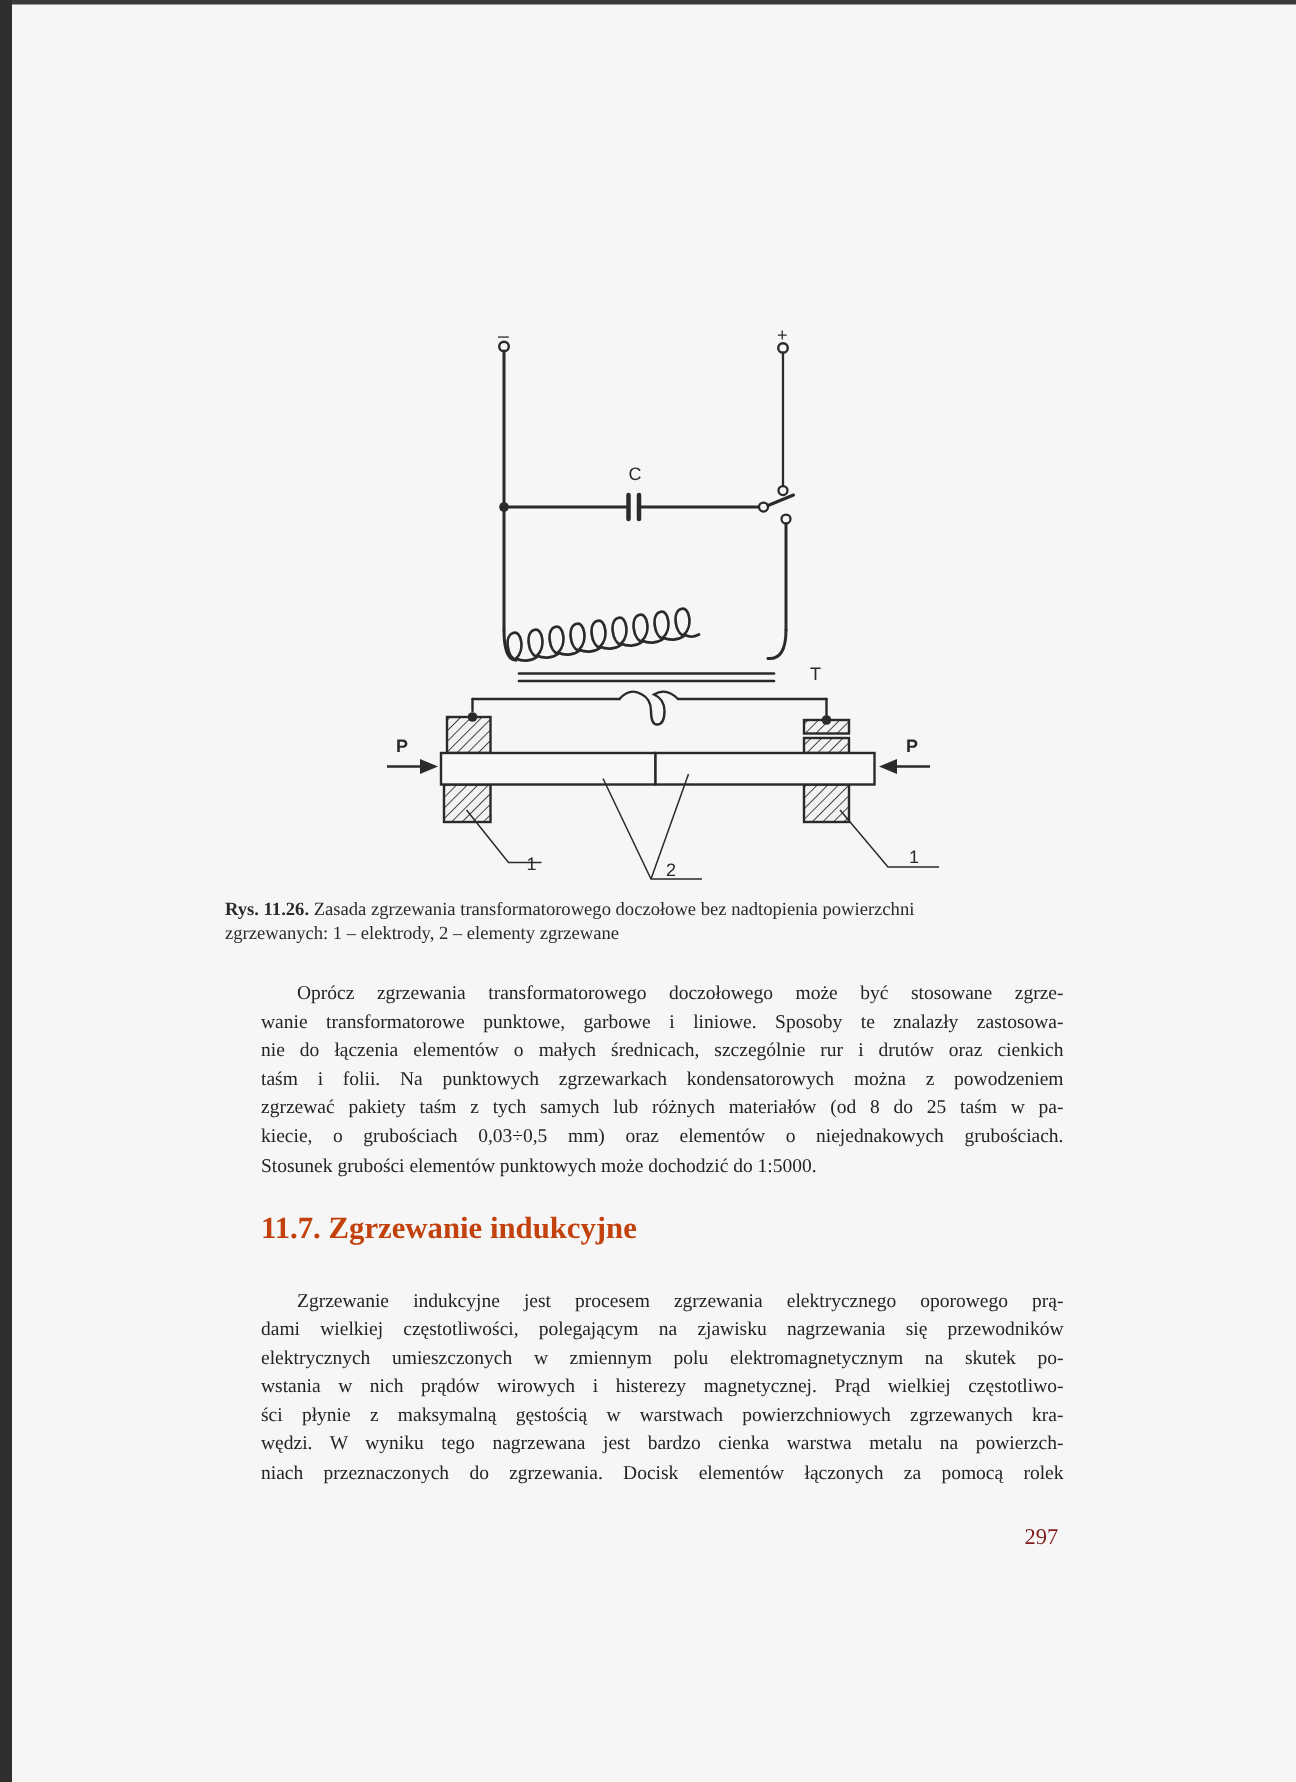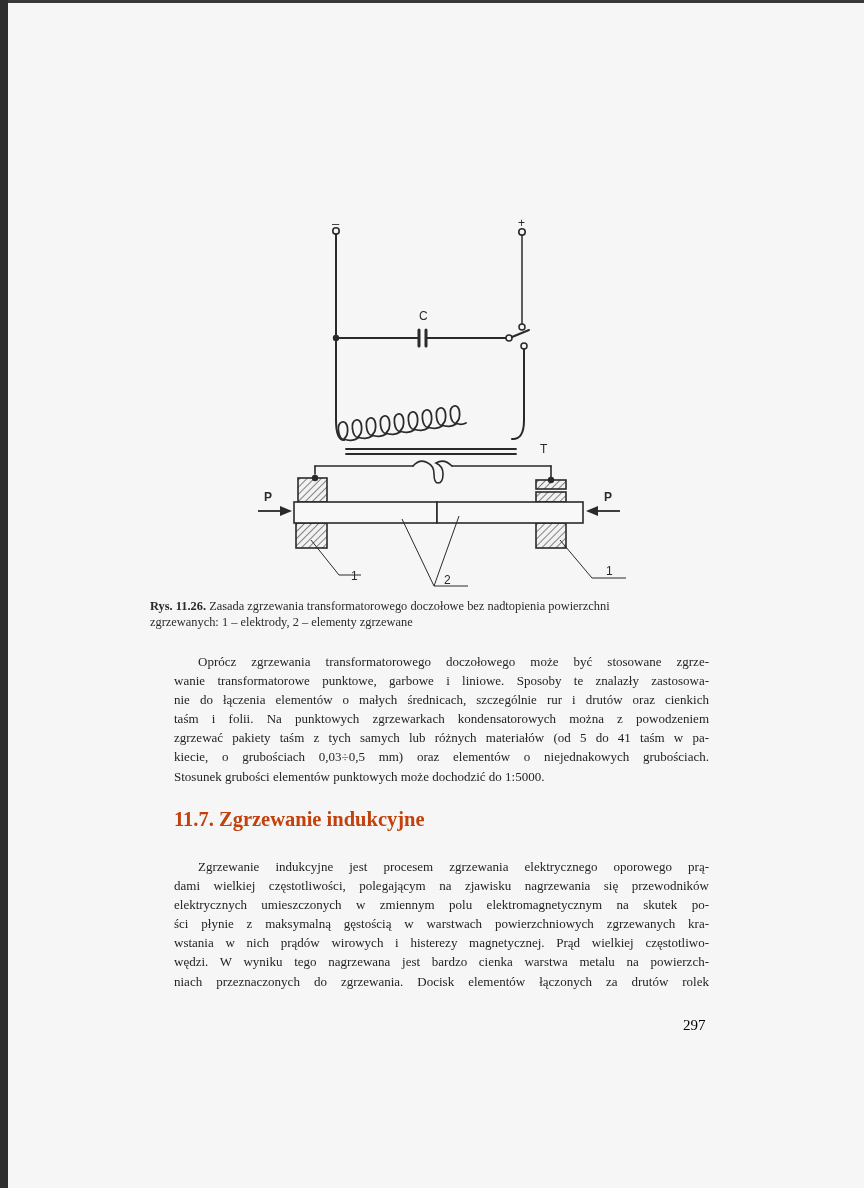--- a/index.html
+++ b/index.html
@@ -26,21 +26,21 @@
     .para .line { display: block; text-align: justify; text-align-last: justify; white-space: nowrap; }
     .para .line.last { text-align-last: left; }
     .para .line.indent { text-indent: 24px; }
     .p1 { top: 652px; }
     .p2 { top: 857px; }
     .heading {
       position: absolute; left: 174px; top: 808px;
       font-size: 20.5px; font-weight: bold; color: #c2410c;
     }
     .page-number {
-      position: absolute; left: 683px; top: 1017px; font-size: 15px; color: #000000;
+      position: absolute; left: 683px; top: 1017px; font-size: 15px; color: #7f1d1d;
     }
     .lbl { font-family: "Liberation Sans", "DejaVu Sans", sans-serif; fill: #2a2a2a; }
   </style>
 </head>
 <body>
 
 <div class="scan-edge-top"></div>
 <div class="scan-edge-left"></div>
 
 <div class="figure">
@@ -136,30 +136,30 @@
 <div class="caption">
   <div><b>Rys. 11.26.</b><span> Zasada zgrzewania transformatorowego doczołowe bez nadtopienia powierzchni</span></div>
   <div>zgrzewanych: 1 – elektrody, 2 – elementy zgrzewane</div>
 </div>
 
 <div class="para p1">
   <span class="line indent">Oprócz zgrzewania transformatorowego doczołowego może być stosowane zgrze-</span>
   <span class="line">wanie transformatorowe punktowe, garbowe i liniowe. Sposoby te znalazły zastosowa-</span>
   <span class="line">nie do łączenia elementów o małych średnicach, szczególnie rur i drutów oraz cienkich</span>
   <span class="line">taśm i folii. Na punktowych zgrzewarkach kondensatorowych można z powodzeniem</span>
-  <span class="line">zgrzewać pakiety taśm z tych samych lub różnych materiałów (od 5 do 41 taśm w pa-</span>
+  <span class="line">zgrzewać pakiety taśm z tych samych lub różnych materiałów (od 8 do 25 taśm w pa-</span>
   <span class="line">kiecie, o grubościach 0,03÷0,5 mm) oraz elementów o niejednakowych grubościach.</span>
   <span class="line last">Stosunek grubości elementów punktowych może dochodzić do 1:5000.</span>
 </div>
 
 <div class="heading">11.7. Zgrzewanie indukcyjne</div>
 
 <div class="para p2">
   <span class="line indent">Zgrzewanie indukcyjne jest procesem zgrzewania elektrycznego oporowego prą-</span>
   <span class="line">dami wielkiej częstotliwości, polegającym na zjawisku nagrzewania się przewodników</span>
   <span class="line">elektrycznych umieszczonych w zmiennym polu elektromagnetycznym na skutek po-</span>
+  <span class="line">wstania w nich prądów wirowych i histerezy magnetycznej. Prąd wielkiej częstotliwo-</span>
   <span class="line">ści płynie z maksymalną gęstością w warstwach powierzchniowych zgrzewanych kra-</span>
-  <span class="line">wstania w nich prądów wirowych i histerezy magnetycznej. Prąd wielkiej częstotliwo-</span>
   <span class="line">wędzi. W wyniku tego nagrzewana jest bardzo cienka warstwa metalu na powierzch-</span>
-  <span class="line">niach przeznaczonych do zgrzewania. Docisk elementów łączonych za drutów rolek</span>
+  <span class="line">niach przeznaczonych do zgrzewania. Docisk elementów łączonych za pomocą rolek</span>
 </div>
 
 <div class="page-number">297</div>
 
 </body></html>

